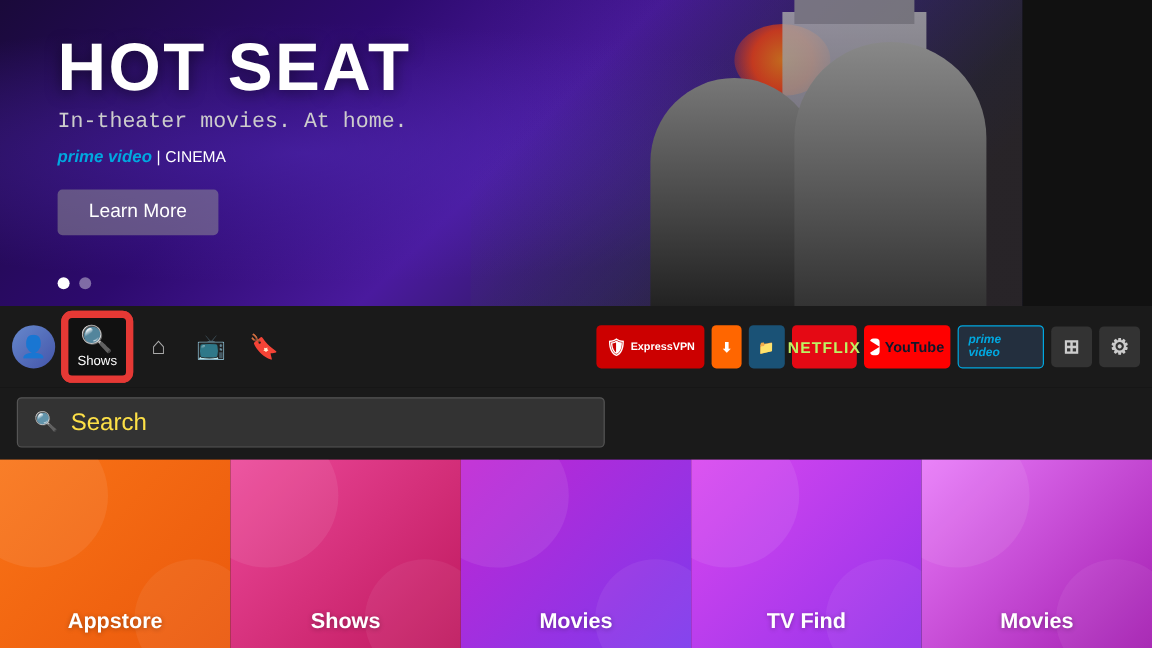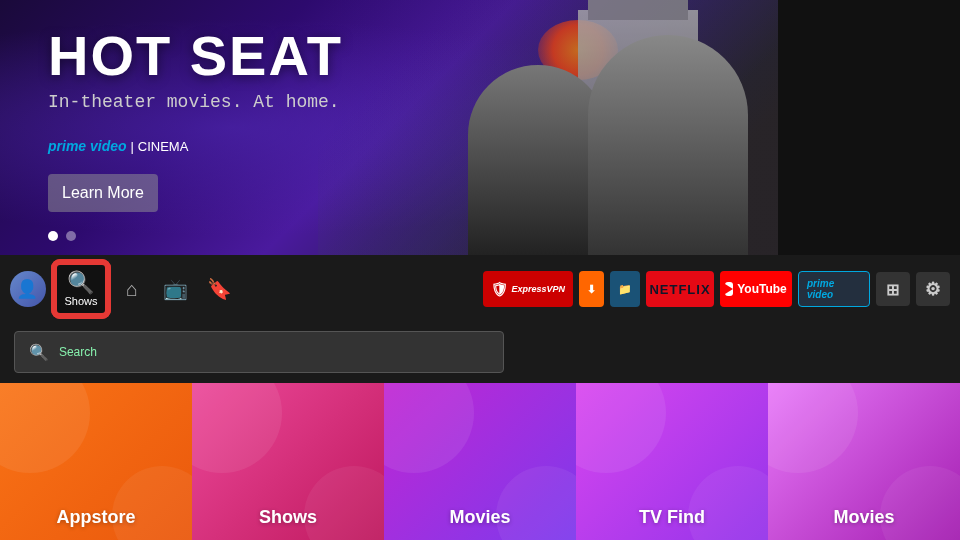--- a/index.html
+++ b/index.html
@@ -7,21 +7,21 @@
       width: 960px;
       height: 540px;
       background: #111;
       font-family: 'Arial', sans-serif;
       overflow: hidden;
       color: white;
     }
 
     
     .hero {
-      width: 778px;
+      width: 852px;
       height: 255px;
       background: linear-gradient(135deg, #1a0a3a 0%, #2d0a6e 30%, #4a1a9e 50%, #1a1a2e 80%);
       position: relative;
       overflow: hidden;
     }
     .hero-bg-glow {
       position: absolute;
       top: 0; left: 0; right: 0; bottom: 0;
       background: radial-gradient(ellipse at 30% 50%, rgba(80,40,180,0.6) 0%, transparent 60%);
     }
@@ -39,21 +39,21 @@
       line-height: 1;
     }
     .hero-subtitle {
       font-size: 18px;
       color: #ccc;
       margin-top: 8px;
       font-weight: 300;
       font-family: Liberation Mono, monospace;
     }
     .hero-brand {
-      margin-top: 26px;
+      margin-top: 10px;
       display: flex;
       align-items: center;
       gap: 8px;
     }
     .prime-video-logo {
       color: #00a8e0;
       font-size: 14px;
       font-weight: bold;
       font-style: italic;
     }
@@ -61,21 +61,21 @@
       color: white;
       font-style: normal;
       font-weight: normal;
       font-size: 13px;
     }
     .hero-learn-btn {
       margin-top: 20px;
       background: rgba(150,150,150,0.5);
       border: none;
       color: white;
-      padding: 10px 14px;
+      padding: 10px 26px;
       border-radius: 4px;
       font-size: 16px;
       cursor: pointer;
       display: inline-block;
     }
     .hero-dots {
       position: absolute;
       bottom: 14px;
       left: 48px;
       display: flex;
@@ -247,29 +247,29 @@
       color: white;
       font-size: 11px;
     }
     .app-blue {
       background: #1a5276;
       color: white;
       font-size: 11px;
     }
     .app-netflix {
       background: #e50914;
-      color: #0f172a;
+      color: #bef264;
       font-size: 13px;
       letter-spacing: 1px;
       font-weight: 900;
-      width: 68px;
+      width: 54px;
     }
     .app-youtube {
       background: #ff0000;
-      color: #ffffff;
+      color: #0f172a;
       font-size: 12px;
       font-weight: bold;
       width: 72px;
       gap: 4px;
     }
     .yt-play {
       width: 18px;
       height: 14px;
       background: white;
       border-radius: 3px;
@@ -327,22 +327,22 @@
       align-items: center;
       padding: 0 14px;
       gap: 10px;
       cursor: text;
     }
     .search-icon {
       font-size: 16px;
       color: #aaa;
     }
     .search-placeholder {
-      color: #86efac;
-      font-size: 12px;
+      color: #fde047;
+      font-size: 20px;
     }
 
     
     .categories {
       width: 960px;
       height: 163px;
       display: flex;
       gap: 0;
     }
     .cat-tile {
@@ -439,21 +439,21 @@
   <div class="nav-icon-btn">
     <span>🔖</span>
   </div>
 
   <div class="nav-spacer"></div>
 
   <div class="nav-apps">
 
     <div class="app-tile app-expressvpn">
       <span style="font-size:14px;">🛡</span>
-      <span style="font-size:9px;font-style:italic;">ExpressVPN</span>
+      <span style="font-size:9px;">ExpressVPN</span>
     </div>
 
     <div class="app-tile app-downloader">
       <span>⬇</span>
     </div>
 
     <div class="app-tile app-blue">
       <span>📁</span>
     </div>
 

